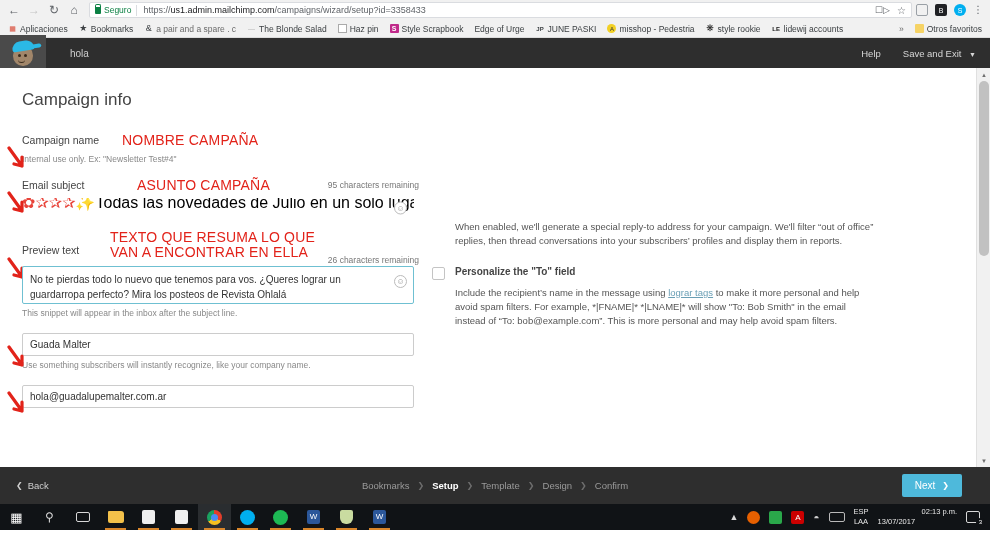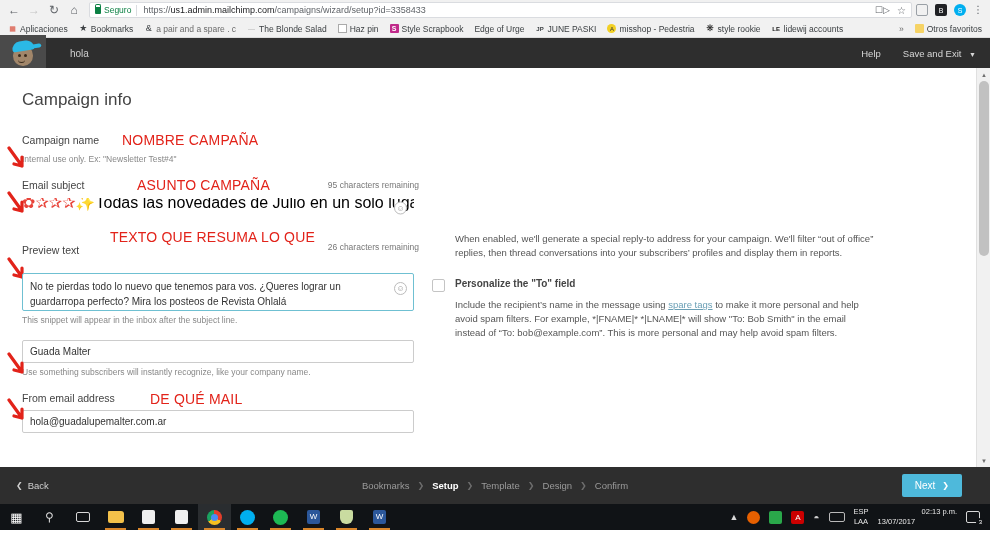--- a/index.html
+++ b/index.html
@@ -67,21 +67,21 @@
   .char-remaining { position:absolute; right:1px; top:1px; font-size:8.5px; color:#777; }
   .annot { position:absolute; color:#e2231a; font-size:14px; font-family:"Liberation Sans", sans-serif;
            letter-spacing:0.2px; white-space:nowrap; }
 
   input.txt, .txtarea {
     width:392px; border:1px solid #ccc; border-radius:2px; background:#fff;
     font-family:"Liberation Sans", sans-serif; font-size:10px; color:#333;
     padding:5px 7px; outline:none; display:block; margin-top:3px;
   }
   .inputwrap { position:relative; width:392px; margin-top:3px; }
-  .inputwrap input.txt, .inputwrap .txtarea { margin-top:12px; }
+  .inputwrap input.txt, .inputwrap .txtarea { margin-top:5px; }
   .txtarea { height:38px; line-height:15px; border-color:#6fc0d2; }
   .emoji-btn { position:absolute; right:7px; top:50%; transform:translateY(-50%); width:13px; height:13px;
                border:1px solid #bbb; border-radius:50%; color:#999; font-size:8px; line-height:11px;
                text-align:center; background:#fff; }
   .txtarea-wrap .emoji-btn { top:9px; transform:none; }
   .helper { font-size:8.5px; color:#888; margin-top:4px; }
 
   .subj-emoji { color:#e8443a; letter-spacing:0px; }
 
   
@@ -259,62 +259,59 @@
         <div class="inputwrap">
           <div class="txt" style="height:20px;line-height:9px;white-space:nowrap;overflow:hidden;"><span class="subj-emoji">✿✰✰✰✨</span><span>Todas las novedades de Julio en un solo lugar</span></div>
           <div class="emoji-btn">☺</div>
         </div>
       </div>
 
       <div class="field">
         <div class="field-head" style="height:28px;">
           <span class="field-label" style="position:absolute;top:11px;">Preview text</span>
           <span class="annot" style="left:88px;top:-4px;">TEXTO QUE RESUMA LO QUE</span>
-          <span class="char-remaining" style="top:9px;">26 characters remaining</span>
+          <span class="annot" style="left:88px;top:11px;">VAN A ENCONTRAR EN ELLA</span>
+          <span class="char-remaining" style="top:22px;">26 characters remaining</span>
         </div>
         <svg class="arrow" style="left:-16px;top:24px;" viewBox="0 0 22 26">
           <path d="M3 2 L16 20 M16 20 L8 18 M16 20 L16 11" stroke="#e2231a" stroke-width="3.2" fill="none" stroke-linecap="round"></path>
         </svg>
         <div class="inputwrap txtarea-wrap">
           <div class="txtarea"><span>No te pierdas todo lo nuevo que tenemos para vos. ¿Queres lograr un</span><br><span>guardarropa perfecto? Mira los posteos de Revista Ohlalá</span></div>
           <div class="emoji-btn">☺</div>
         </div>
         <div class="helper">This snippet will appear in the inbox after the subject line.</div>
       </div>
 
       <div class="field">
         <svg class="arrow" style="left:-16px;top:12px;" viewBox="0 0 22 26">
           <path d="M3 2 L16 20 M16 20 L8 18 M16 20 L16 11" stroke="#e2231a" stroke-width="3.2" fill="none" stroke-linecap="round"></path>
         </svg>
         <input class="txt" type="text" value="Guada Malter" style="">
         <div class="helper">Use something subscribers will instantly recognize, like your company name.</div>
       </div>
 
       <div class="field">
-        <div class="field-head">
-          <span class="field-label">From email address</span>
-          <span class="annot" style="left:128px;top:-1px;">DE QUÉ MAIL</span>
-        </div>
         <svg class="arrow" style="left:-16px;top:6px;" viewBox="0 0 22 26">
           <path d="M3 2 L16 20 M16 20 L8 18 M16 20 L16 11" stroke="#e2231a" stroke-width="3.2" fill="none" stroke-linecap="round"></path>
         </svg>
         <input class="txt" style="margin-top: 2px;" type="text" value="hola@guadalupemalter.com.ar">
       </div>
     </div>
 
     <div class="col-right">
       <div class="cb-desc">When enabled, we'll generate a special reply-to address for your campaign. We'll filter “out of office” replies, then thread conversations into your subscribers’ profiles and display them in reports.</div>
 
       <div class="cbrow">
         <div class="cbox" style="background:#fff;"></div>
         <div class="cb-label">
           <span>Personalize the "To" field</span>
         </div>
       </div>
-      <div class="cb-desc"><span>Include the recipient’s name in the message using </span><a>spare tags</a><span> to make it more personal and help avoid spam filters. For example, *|FNAME|* *|LNAME|* will show "To: Bob Smith" in the email instead of “To: bob@example.com”. This is more personal and may help avoid spam filters.</span></div>
+      <div class="cb-desc"><span>Include the recipient’s name in the message using </span><a>lograr tags</a><span> to make it more personal and help avoid spam filters. For example, *|FNAME|* *|LNAME|* will show "To: Bob Smith" in the email instead of “To: bob@example.com”. This is more personal and may help avoid spam filters.</span></div>
     </div>
   </div>
 
   <div class="vscroll">
     <div class="vs-arrow">▲</div>
     <div class="vs-thumb"></div>
     <div class="vs-arrow bot">▼</div>
   </div>
 </div>
 

